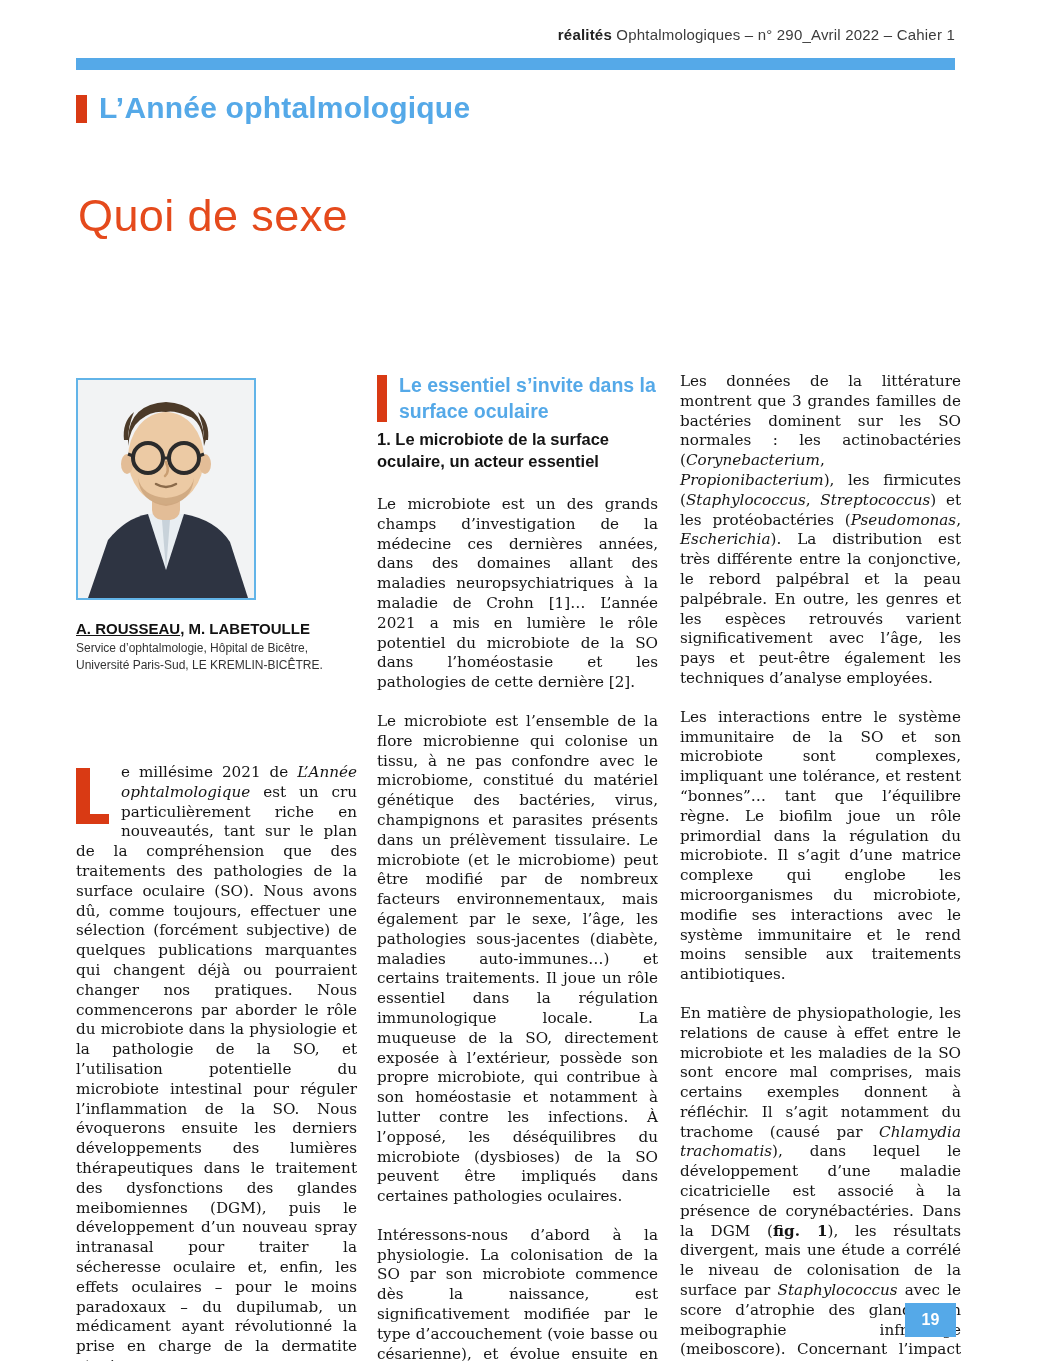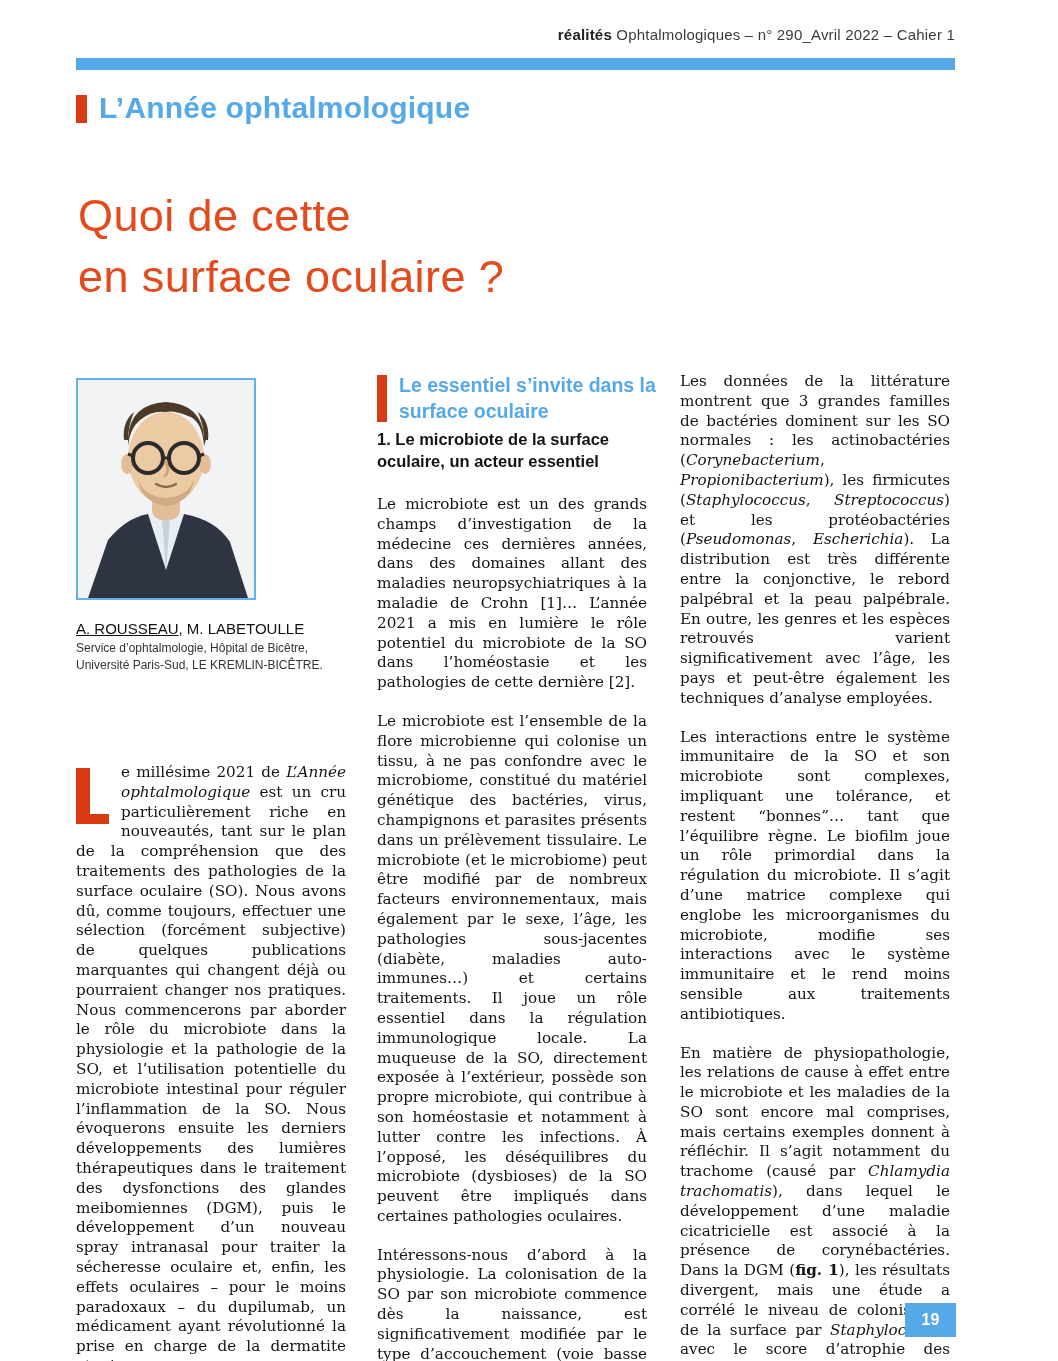--- a/index.html
+++ b/index.html
@@ -32,35 +32,35 @@
   
   .article-title{
     position:absolute;left:78px;top:185px;
     font-size:45px;line-height:61px;font-weight:400;
     color:#e54a1c;letter-spacing:.4px;
   }
   
   .col{position:absolute;width:282px;text-align:justify;
        font-family:"DejaVu Serif","Liberation Serif",serif;
        font-size:15.2px;line-height:19.8px;color:#141414;}
-  .col p{margin:0 12px 19px 0;}
+  .col p{margin:0 1px 19px 0;}
   .col1{left:76px;top:763px;}
   .col2{left:377px;top:372px;}
   .col3{left:680px;top:372px;}
   
   .photo-box{
     position:absolute;left:76px;top:378px;width:180px;height:222px;
     border:2px solid #62b4e8;box-sizing:border-box;background:#f4f5f6;
   }
   .photo-box svg{display:block;width:100%;height:100%;}
   .authors{
     position:absolute;left:76px;top:620px;width:300px;
     font-family:"Liberation Sans",sans-serif;text-align:left;
   }
-  .author-names{font-size:15px;font-weight:normal;color:#111;}
+  .author-names{font-size:15px;font-weight:bold;color:#111;}
   .author-names .u{text-decoration:underline;}
   .affiliation{font-size:12px;color:#333;line-height:17px;margin-top:3px;}
   
   .dropcap{float:left;margin:5px 12px 0 0;}
   
   .sub-head{display:flex;font-family:"Liberation Sans",sans-serif;text-align:left;}
   .sub-bullet{flex:0 0 10px;width:10px;height:47px;background:#d93a14;margin:3px 12px 0 0;}
   .sub-title{font-size:19.5px;line-height:26px;font-weight:bold;color:#55a9e8;}
   .numbered-head{
     font-family:"Liberation Sans",sans-serif;text-align:left;
@@ -85,22 +85,21 @@
   <div class="journal-line"><b>réalités</b><span> Ophtalmologiques – n° 290_Avril 2022 – Cahier 1</span></div>
 
   <div class="header-rule"></div>
 
   <div class="section-head">
     <div class="section-bullet"></div>
     <div class="section-title">L’Année ophtalmologique</div>
   </div>
 
   <div class="article-title">
-    <div>Quoi de cette</div>
-    <div>en surface oculaire ?</div>
+    <div>Quoi de sexe</div>
   </div>
 
   <div class="photo-box">
     <svg viewBox="0 0 176 218" aria-hidden="true">
       <rect x="0" y="0" width="176" height="218" fill="#f2f3f4"></rect>
 
       <path d="M10 218 L30 160 Q48 138 70 134 L106 134 Q138 140 152 162 L170 218 Z" fill="#2e3442"></path>
 
       <path d="M70 134 L88 190 L106 134 Z" fill="#e9eef2"></path>
       <path d="M84 140 L88 190 L92 140 L90 136 L86 136 Z" fill="#c8d2da"></path>

